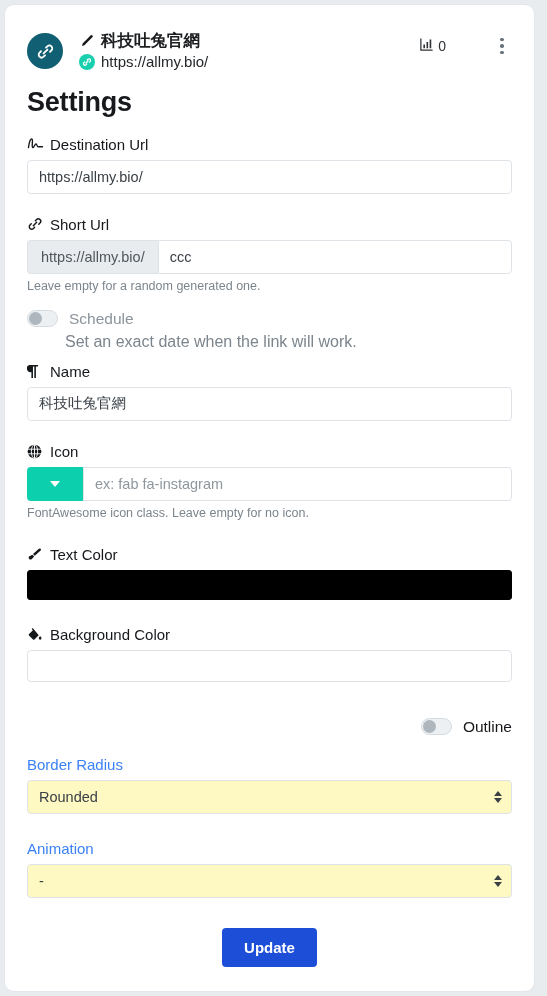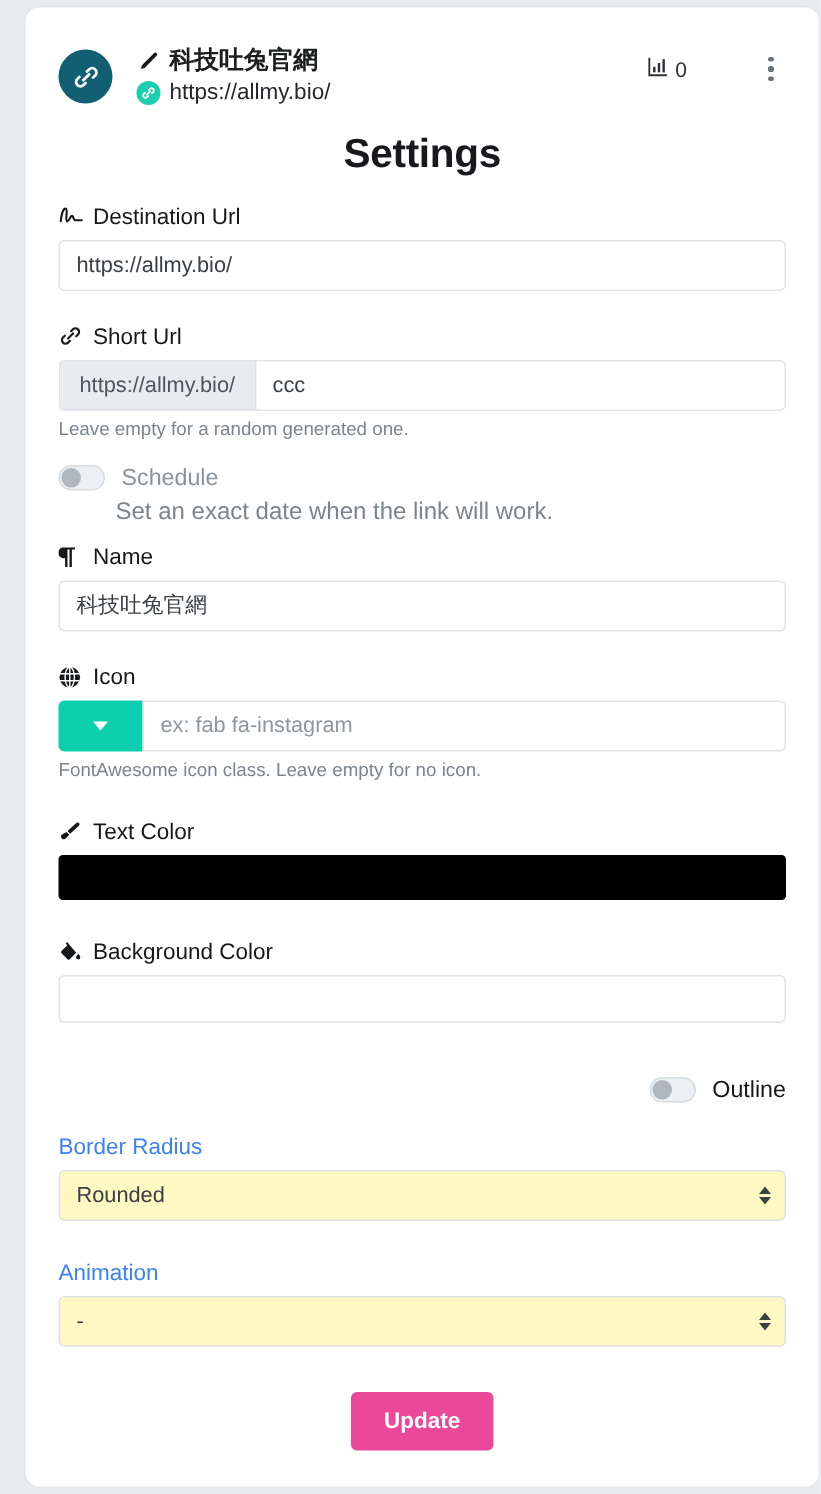--- a/index.html
+++ b/index.html
@@ -4,21 +4,21 @@
 <style>
   * { box-sizing: border-box; }
   html, body {
     margin: 0; padding: 0;
     width: 547px; height: 996px;
     background: #e9ecef;
     font-family: "Liberation Sans", "DejaVu Sans", sans-serif;
   }
   .card {
     position: absolute;
-    left: 16px; top: 4px;
+    left: 4px; top: 4px;
     width: 531px; height: 988px;
     background: #ffffff;
     border: 1px solid #e3e6ea;
     border-radius: 10px;
     overflow: hidden;
   }
   .inner { padding: 0 22px; }
 
   
   .header {
@@ -100,21 +100,20 @@
     background: #6a737c;
   }
 
   
   h1.page-title {
     margin: 14px 0 18px 0;
     font-size: 27px;
     font-weight: bold;
     color: #17191c;
     letter-spacing: -0.2px;
-    text-align: center;
   }
 
   
   .field { margin-bottom: 6px; }
   .lbl {
     display: flex;
     font-size: 15px;
     color: #16181b;
     margin-bottom: 7px;
   }
@@ -275,21 +274,21 @@
     margin-bottom: 7px;
   }
 
   
   .btn-row {
     display: flex;
     justify-content: center;
     margin-top: 30px;
   }
   .btn-update {
-    background: #ec4899;
+    background: #1d4ed8;
     color: #ffffff;
     border: none;
     border-radius: 4px;
     font-family: inherit;
     font-size: 15px;
     font-weight: bold;
     padding: 11px 22px;
     cursor: pointer;
   }
   .sp-12 { height: 12px; }

